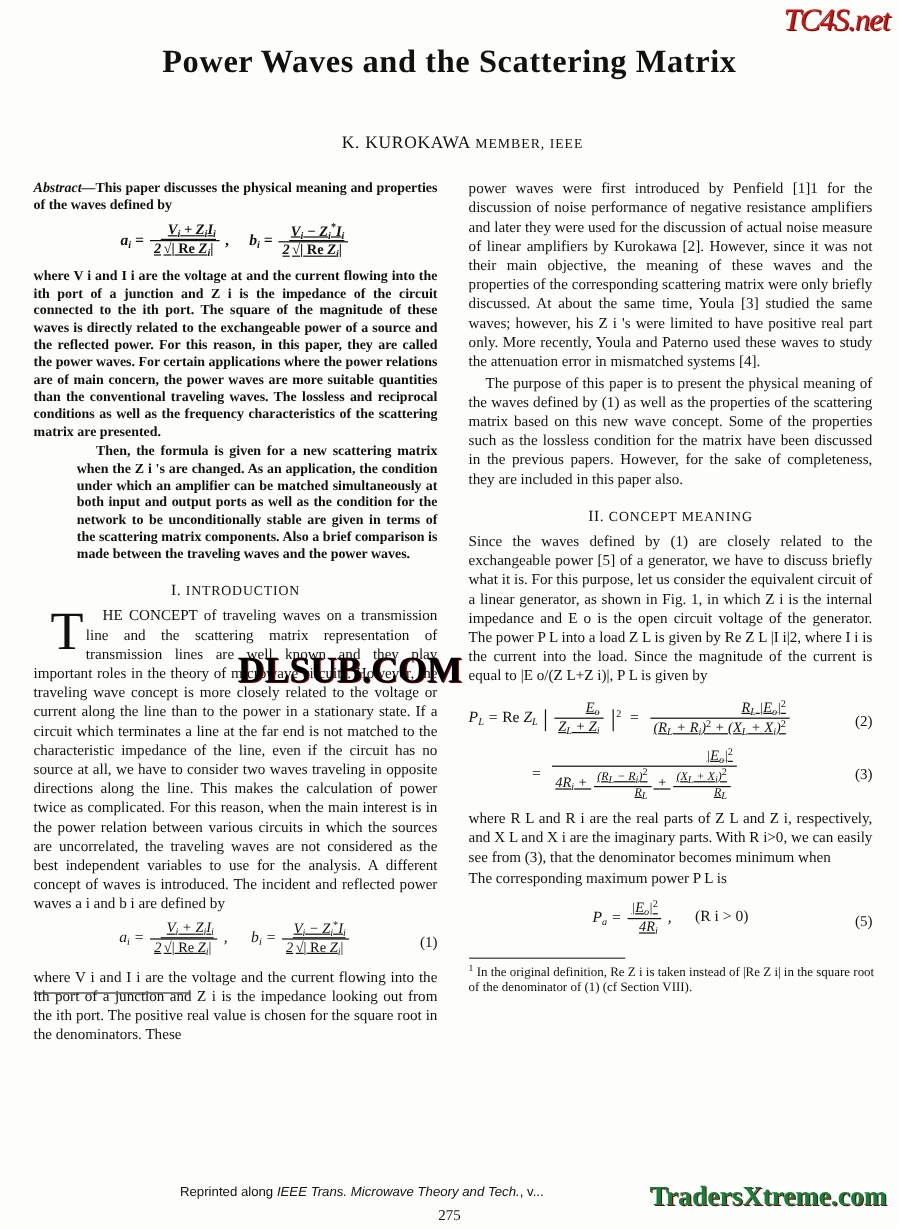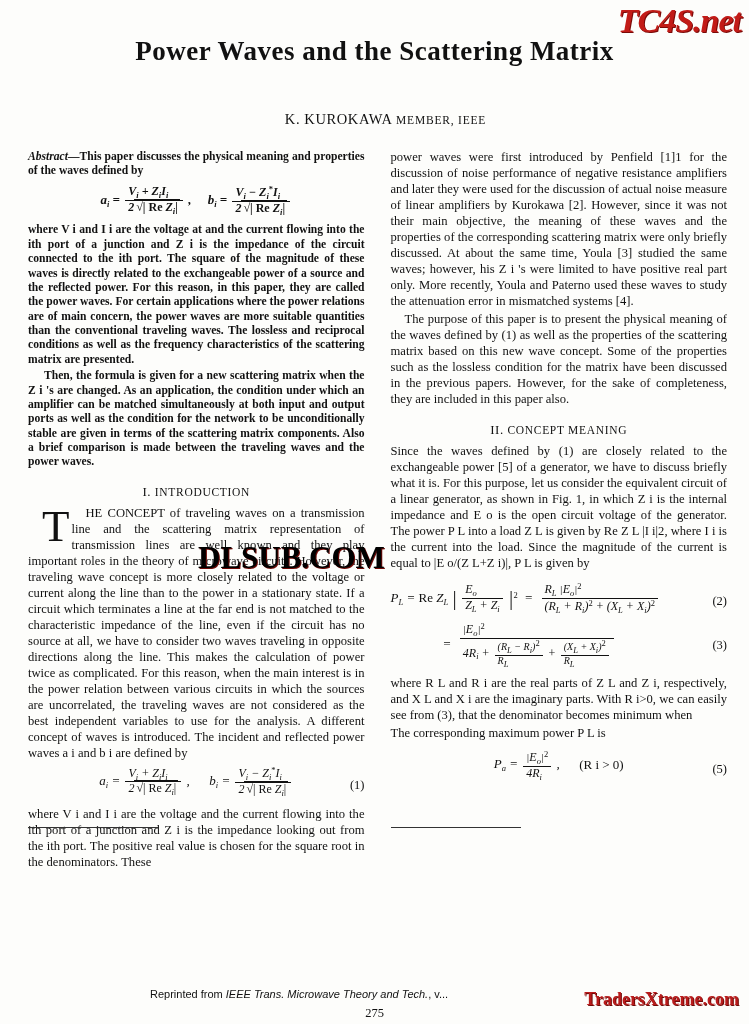--- a/index.html
+++ b/index.html
@@ -16,23 +16,23 @@
     font-family: "Liberation Serif", serif;
     color: #111;
   }
 
   
   .wm-tc4s {
     position: absolute;
     top: 2px;
     right: 8px;
     font-family: "Liberation Serif", serif;
-    font-weight: bold;
+    font-weight: normal;
     font-style: italic;
-    font-size: 34px;
+    font-size: 26px;
     color: #c21b17;
     text-shadow: 1px 1px 0 #7a0a08;
     letter-spacing: -1px;
     z-index: 30;
   }
   .wm-dlsub {
     position: absolute;
     top: 540px;
     left: 198px;
     font-family: "Liberation Serif", serif;
@@ -42,22 +42,22 @@
     text-shadow: 1px 1px 0 #6d0906;
     letter-spacing: 0px;
     z-index: 30;
   }
   .wm-traders {
     position: absolute;
     bottom: 14px;
     right: 10px;
     font-family: "Liberation Serif", serif;
     font-weight: bold;
-    font-size: 18px;
-    color: #b91c1c;
+    font-size: 23px;
+    color: #15803d;
     text-shadow: 1px 1px 0 #6d0906;
     z-index: 30;
   }
 
   
   .title {
     text-align: center;
     font-size: 27px;
     font-family: "Liberation Serif", serif;
     font-weight: bold;
@@ -97,21 +97,21 @@
     font-weight: bold;
     font-size: 11.6px;
     line-height: 1.24;
     text-align: justify;
     margin: 0;
   }
   .abstract .lead {
     font-style: italic;
     font-weight: bold;
   }
-  .abs-indent { text-indent: 16px; display: block; margin-top: 2px;}
+  .abs-indent { text-indent: 16px; display: block; margin-top: 2px; margin-left: 36px;}
   .sec-head {
     text-align: center;
     font-size: 13px;
     margin: 14px 0 6px 0;
     letter-spacing: 0.5px;
   }
   .sec-head .smallcap { font-size: 11.5px; letter-spacing: 0.7px; }
 
   
   .dropcap-p {
@@ -137,24 +137,25 @@
   }
   .eq-num {
     position: absolute;
     right: 0;
     font-style: normal;
     font-size: 12.5px;
   }
   .frac {
     display: inline-block;
     vertical-align: middle;
-    text-align: left;
+    text-align: right;
     font-size: 12px;
     line-height: 1.08;
     margin: 0 2px;
+    text-decoration: underline;
   }
   .frac .num { display: block; padding: 0 3px; }
   .frac .den { display: block; border-top: 1px solid #111; padding: 0 3px; }
   .sub { font-size: 8.5px; vertical-align: -0.3em; font-style: italic;}
   .sup { font-size: 8.5px; vertical-align: 0.5em; font-style: normal;}
   .rad { border-top: 1px solid #111; padding: 0 2px;}
   .upr { font-style: normal; }
 
   
   .fn-rule {
@@ -326,22 +327,26 @@
             <span class="den">4<i>R</i><span class="sub">i</span></span>
           </span> ,
         </span>
         &nbsp;&nbsp;&nbsp;&nbsp;
         <span class="upr">(R i &gt; 0)</span>
         <span class="eq-num" style="top:12px;">(5)</span>
       </div>
 
       <div style="position:absolute; bottom:42px; width:338px;">
         <hr class="fn-rule">
+        <div class="footnote">
+          <span class="fn-sup">1</span>
+          <span>In the original definition, Re Z i is taken instead of |Re Z i| in the square root of the denominator of (1) (cf Section VIII).</span>
+        </div>
       </div>
     </div>
   </div>
 
   <div class="reprint">
-    <span>Reprinted from </span><span class="ital">IEEE Trans. Microwave Theory and Tech.</span><span>, v...</span>
+    <span>Reprinted along </span><span class="ital">IEEE Trans. Microwave Theory and Tech.</span><span>, v...</span>
   </div>
 
   <div class="pagenum">275</div>
 </div>
 
 </body></html>

